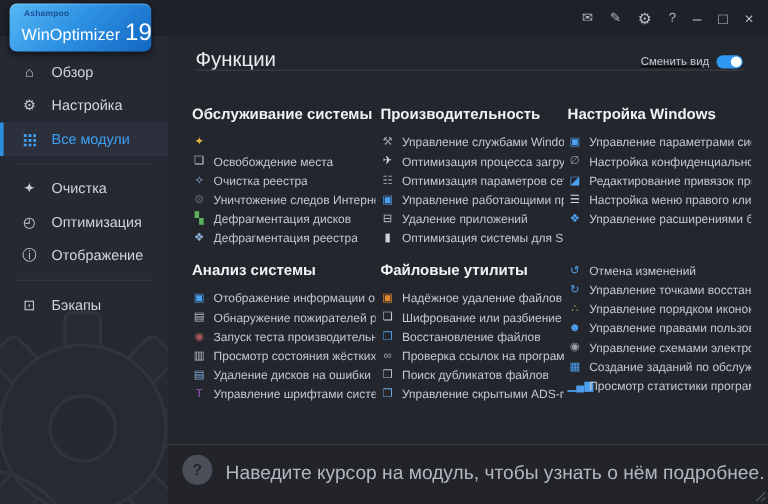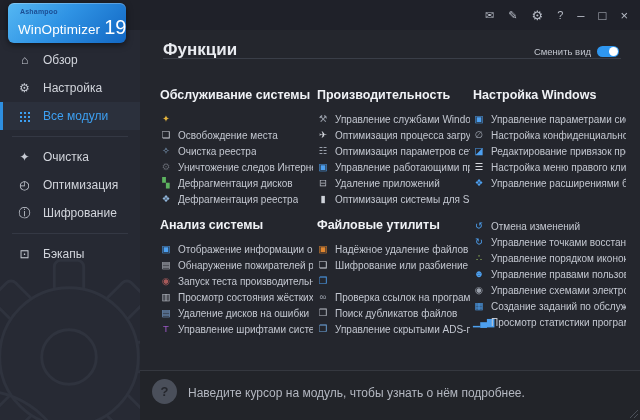--- a/index.html
+++ b/index.html
@@ -31,37 +31,37 @@
   .side-item{height:28px;display:flex;align-items:center;gap:11px;padding-left:17px;cursor:pointer;color:#d2d5dc;}
   .side-item.active{background:#2b303c;box-shadow:inset 3px 0 0 #2e8fe0;color:#3da0f2;}
   .side-ic{width:15px;flex:none;text-align:center;font-size:12px;color:#c6cad3;}
   .side-item.active .side-ic{color:#3da0f2;}
   .side-ic.dotgrid{width:11px;height:11px;margin:0 2px;background-image:radial-gradient(circle,#3da0f2 1.3px,transparent 1.5px);background-size:4px 4px;background-position:0 0;}
   .side-label{font-size:12px;white-space:nowrap;}
   .side-div{height:1px;background:#343844;margin:6px 12px;}
   .gear-svg{position:absolute;left:-36px;bottom:-42px;z-index:1;}
   
   .main{position:absolute;left:140px;top:30px;right:0;bottom:0;background:#24262d;}
-  .page-title{position:absolute;left:23px;top:10px;font-size:17px;color:#e9ebf0;font-weight:bold;}
-  .view-toggle{position:absolute;right:21px;top:16px;display:flex;align-items:center;gap:6px;cursor:pointer;}
+  .page-title{position:absolute;left:23px;top:10px;font-size:17px;color:#e9ebf0;}
+  .view-toggle{position:absolute;right:21px;top:16px;display:flex;align-items:center;gap:6px;cursor:pointer;text-decoration:underline;}
   .view-toggle-label{font-size:9.5px;color:#c2c6cf;}
   .toggle{width:22px;height:11px;border-radius:6px;background:#2f97f0;position:relative;flex:none;}
   .toggle .knob{position:absolute;right:1px;top:1px;width:9px;height:9px;border-radius:50%;background:#ffffff;}
   .header-divider{position:absolute;left:23px;right:19px;top:28px;height:1px;background:#3a3e48;}
   
   .modules-grid{position:absolute;left:20px;top:58px;right:8px;display:grid;grid-template-columns:157px 156px 1fr;row-gap:11px;}
   .module-col{min-width:0;}
   .sec-title{margin:0 0 8px 0;font-size:12.5px;line-height:15px;font-weight:bold;color:#f0f2f6;white-space:nowrap;}
   .mod-item{height:16px;display:flex;align-items:center;gap:6px;cursor:pointer;}
   .mod-ic{width:12px;flex:none;text-align:center;font-size:9.5px;line-height:1;}
   .mod-label{font-size:10px;color:#c3c7d0;white-space:nowrap;overflow:hidden;max-width:135px;}
   
   .footer{position:absolute;left:0;right:0;bottom:0;height:49px;background:#222429;border-top:1px solid #35383f;}
   .help-circle{position:absolute;left:12px;top:8px;width:25px;height:25px;border-radius:50%;background:#4a4f5a;color:#24262c;font-size:13px;font-weight:bold;display:flex;align-items:center;justify-content:center;}
-  .hint{position:absolute;left:48px;top:15px;font-size:12px;color:#b3b7c0;}
+  .hint{position:absolute;left:48px;top:15px;font-size:16px;color:#b3b7c0;}
   .grip{position:absolute;right:2px;bottom:2px;width:10px;height:10px;
     background:repeating-linear-gradient(135deg,transparent 0 2px,#4a4f58 2px 3px);
     clip-path:polygon(100% 0,100% 100%,0 100%);cursor:nwse-resize;}
 </style>
 </head>
 <body>
 
 <div class="titlebar">
   <div class="tb-actions">
       <span class="tb-ic">✉</span>
@@ -117,21 +117,21 @@
       <div class="side-item">
         <span class="side-ic">✦</span>
         <span class="side-label">Очистка</span>
       </div>
       <div class="side-item">
         <span class="side-ic">◴</span>
         <span class="side-label">Оптимизация</span>
       </div>
       <div class="side-item">
         <span class="side-ic">ⓘ</span>
-        <span class="side-label">Шифрование</span>
+        <span class="side-label">Отображение</span>
       </div>
       <div class="side-div"></div>
       <div class="side-item">
         <span class="side-ic">⊡</span>
         <span class="side-label">Бэкапы</span>
       </div>
     </nav>
 </div>
 
 <div class="main">
@@ -252,20 +252,21 @@
         <div class="mod-item">
           <span class="mod-ic" style="color: rgb(224, 134, 47);">▣</span>
           <span class="mod-label">Надёжное удаление файлов</span>
         </div>
         <div class="mod-item">
           <span class="mod-ic" style="color: rgb(207, 211, 218);">❏</span>
           <span class="mod-label">Шифрование или разбиение файлов</span>
         </div>
         <div class="mod-item">
           <span class="mod-ic" style="color: rgb(77, 160, 240);">❐</span>
+          <span class="mod-label">Восстановление файлов</span>
         </div>
         <div class="mod-item">
           <span class="mod-ic" style="color: rgb(154, 160, 171);">∞</span>
           <span class="mod-label">Проверка ссылок на программы</span>
         </div>
         <div class="mod-item">
           <span class="mod-ic" style="color: rgb(185, 189, 198);">❒</span>
           <span class="mod-label">Поиск дубликатов файлов</span>
         </div>
         <div class="mod-item">

